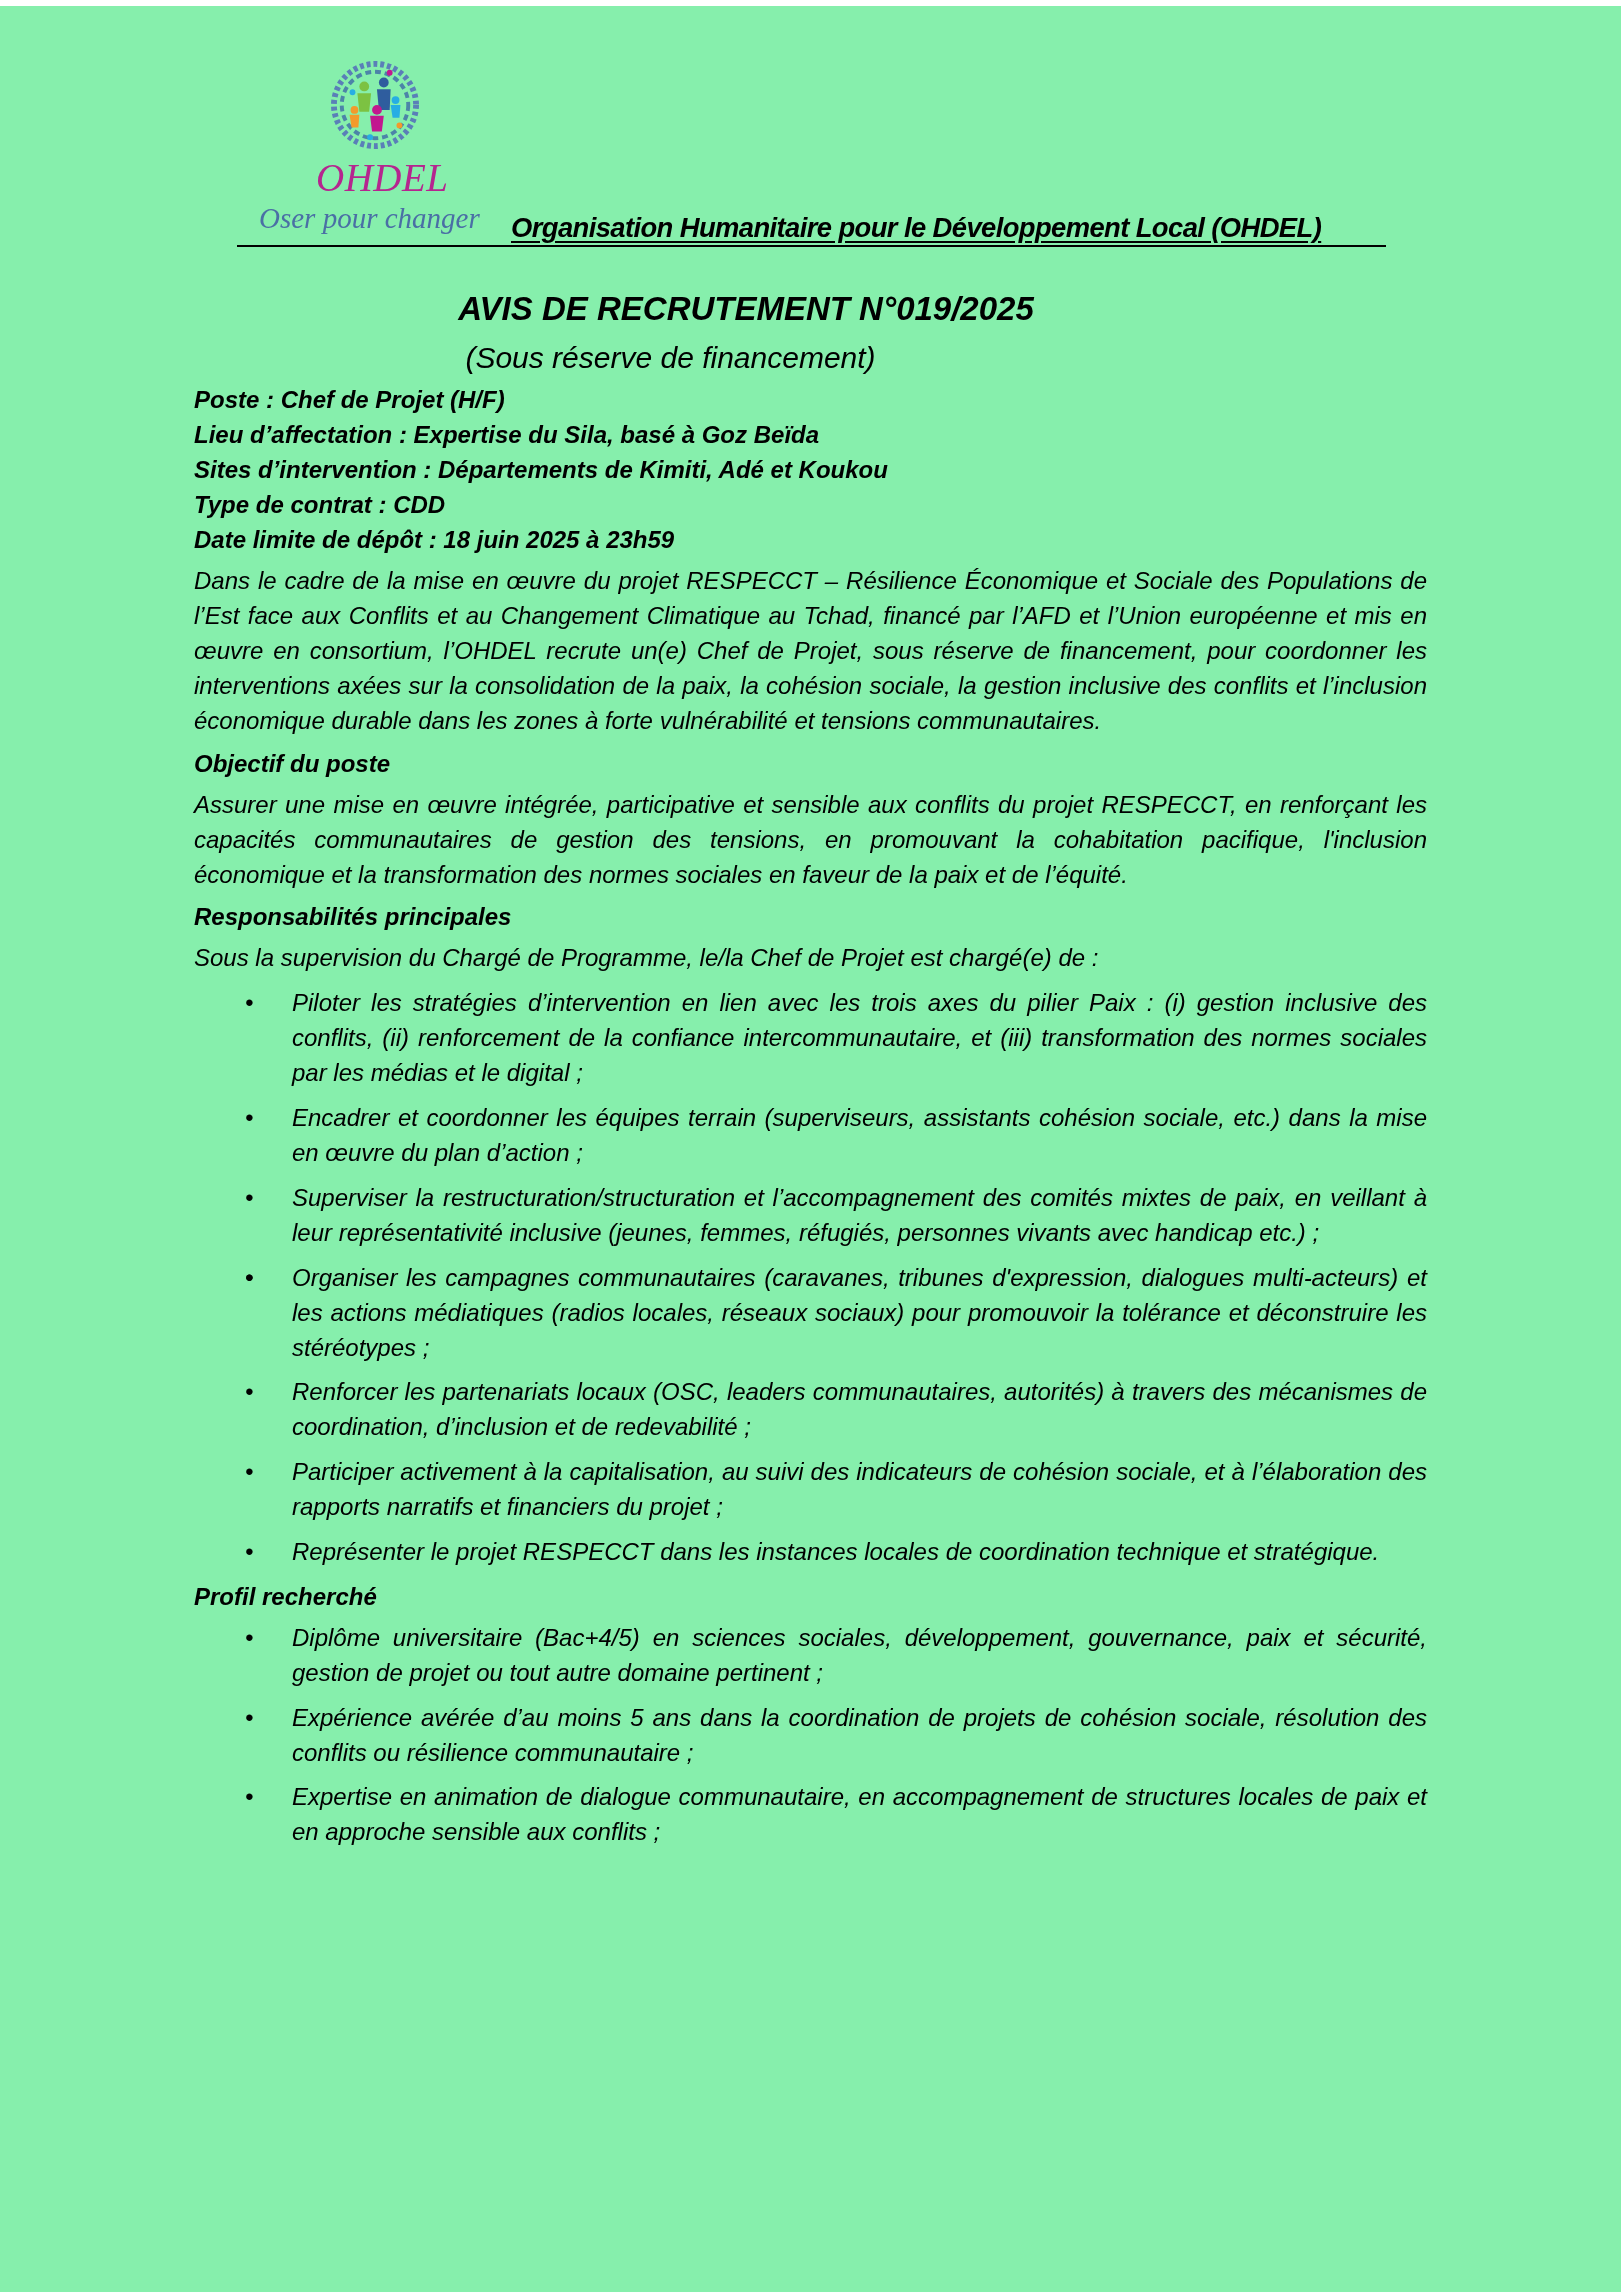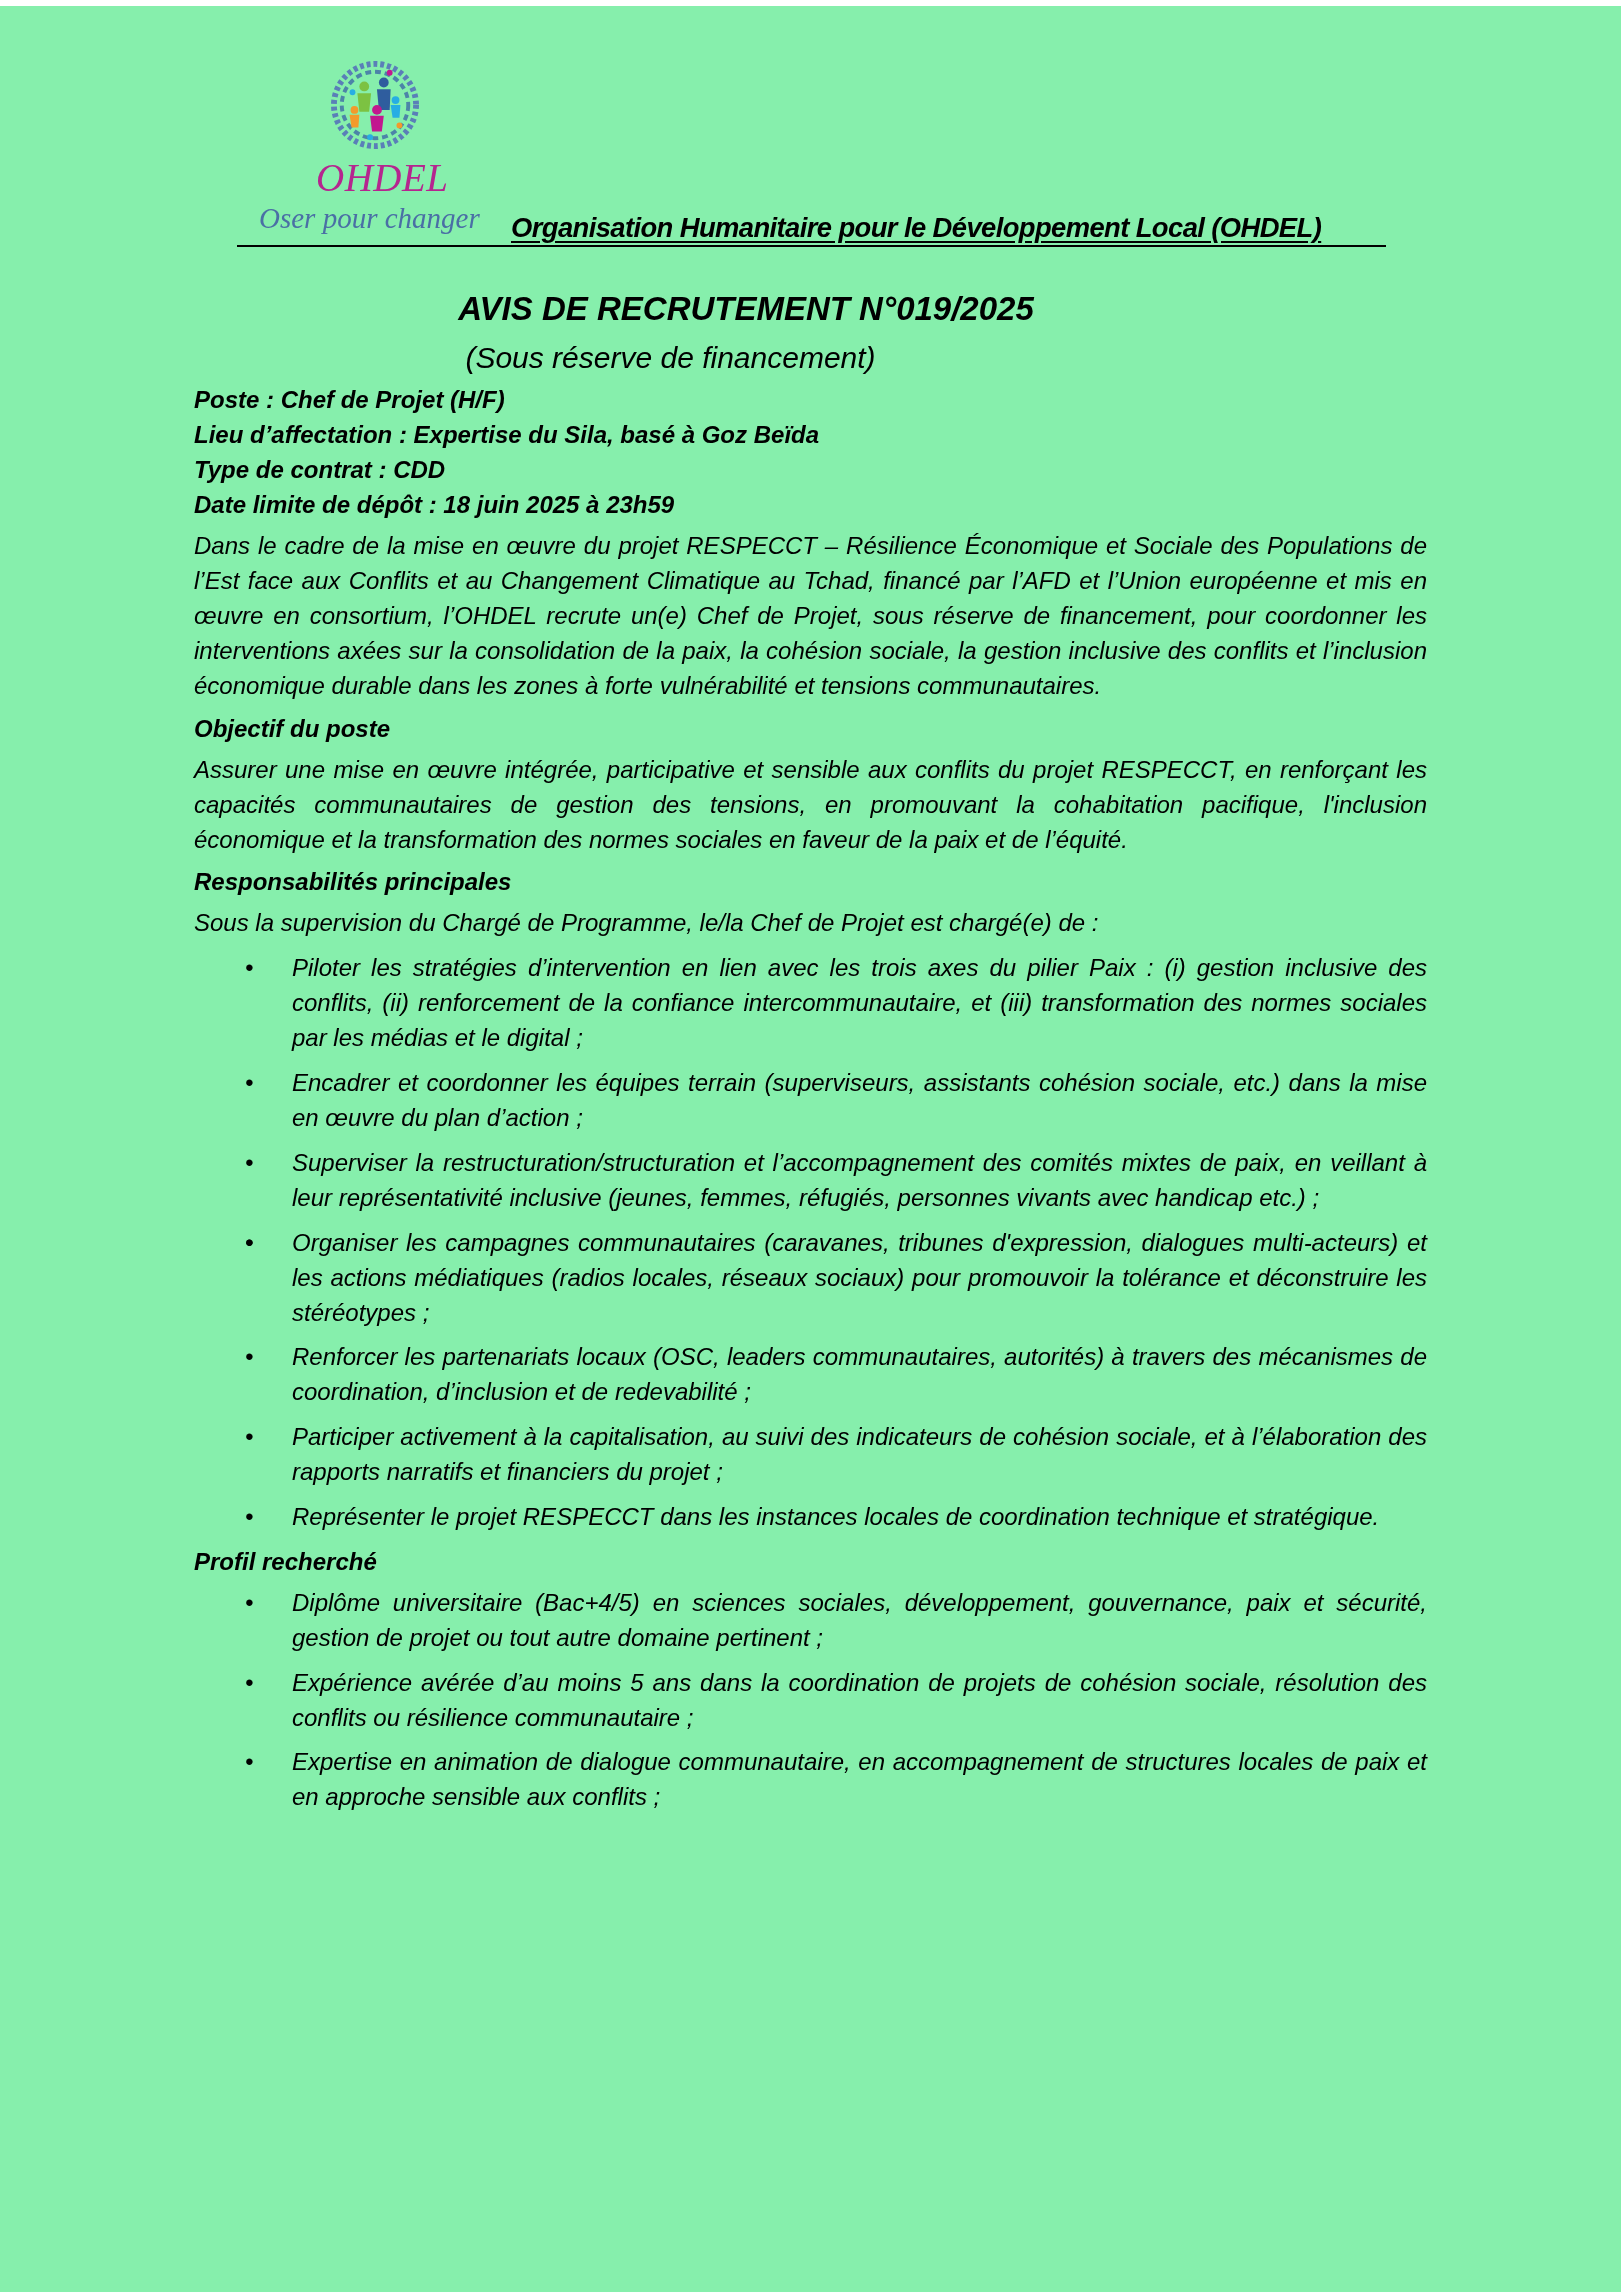--- a/index.html
+++ b/index.html
@@ -61,20 +61,21 @@
   <div class="header-line"></div>
   <div class="tagline">Oser pour changer</div>
   <div class="org-name">Organisation Humanitaire pour le Développement Local (OHDEL)</div>
 
   <div class="title">AVIS DE RECRUTEMENT N°019/2025</div>
   <div class="subtitle">(Sous réserve de financement)</div>
 
   <div class="content">
     <p class="meta-line">Poste : Chef de Projet (H/F)</p>
     <p class="meta-line">Lieu d’affectation : Expertise du Sila, basé à Goz Beïda</p>
+    <p class="meta-line">Sites d’intervention : Départements de Kimiti, Adé et Koukou</p>
     <p class="meta-line">Type de contrat : CDD</p>
     <p class="meta-line">Date limite de dépôt : 18 juin 2025 à 23h59</p>
 
     <p class="para">Dans le cadre de la mise en œuvre du projet RESPECCT – Résilience Économique et Sociale des Populations de l’Est face aux Conflits et au Changement Climatique au Tchad, financé par l’AFD et l’Union européenne et mis en œuvre en consortium, l’OHDEL recrute un(e) Chef de Projet, sous réserve de financement, pour coordonner les interventions axées sur la consolidation de la paix, la cohésion sociale, la gestion inclusive des conflits et l’inclusion économique durable dans les zones à forte vulnérabilité et tensions communautaires.</p>
 
     <p class="section-h">Objectif du poste</p>
     <p class="para">Assurer une mise en œuvre intégrée, participative et sensible aux conflits du projet RESPECCT, en renforçant les capacités communautaires de gestion des tensions, en promouvant la cohabitation pacifique, l'inclusion économique et la transformation des normes sociales en faveur de la paix et de l’équité.</p>
 
     <p class="section-h">Responsabilités principales</p>
     <p class="para" style="margin-bottom:10px">Sous la supervision du Chargé de Programme, le/la Chef de Projet est chargé(e) de :</p>

